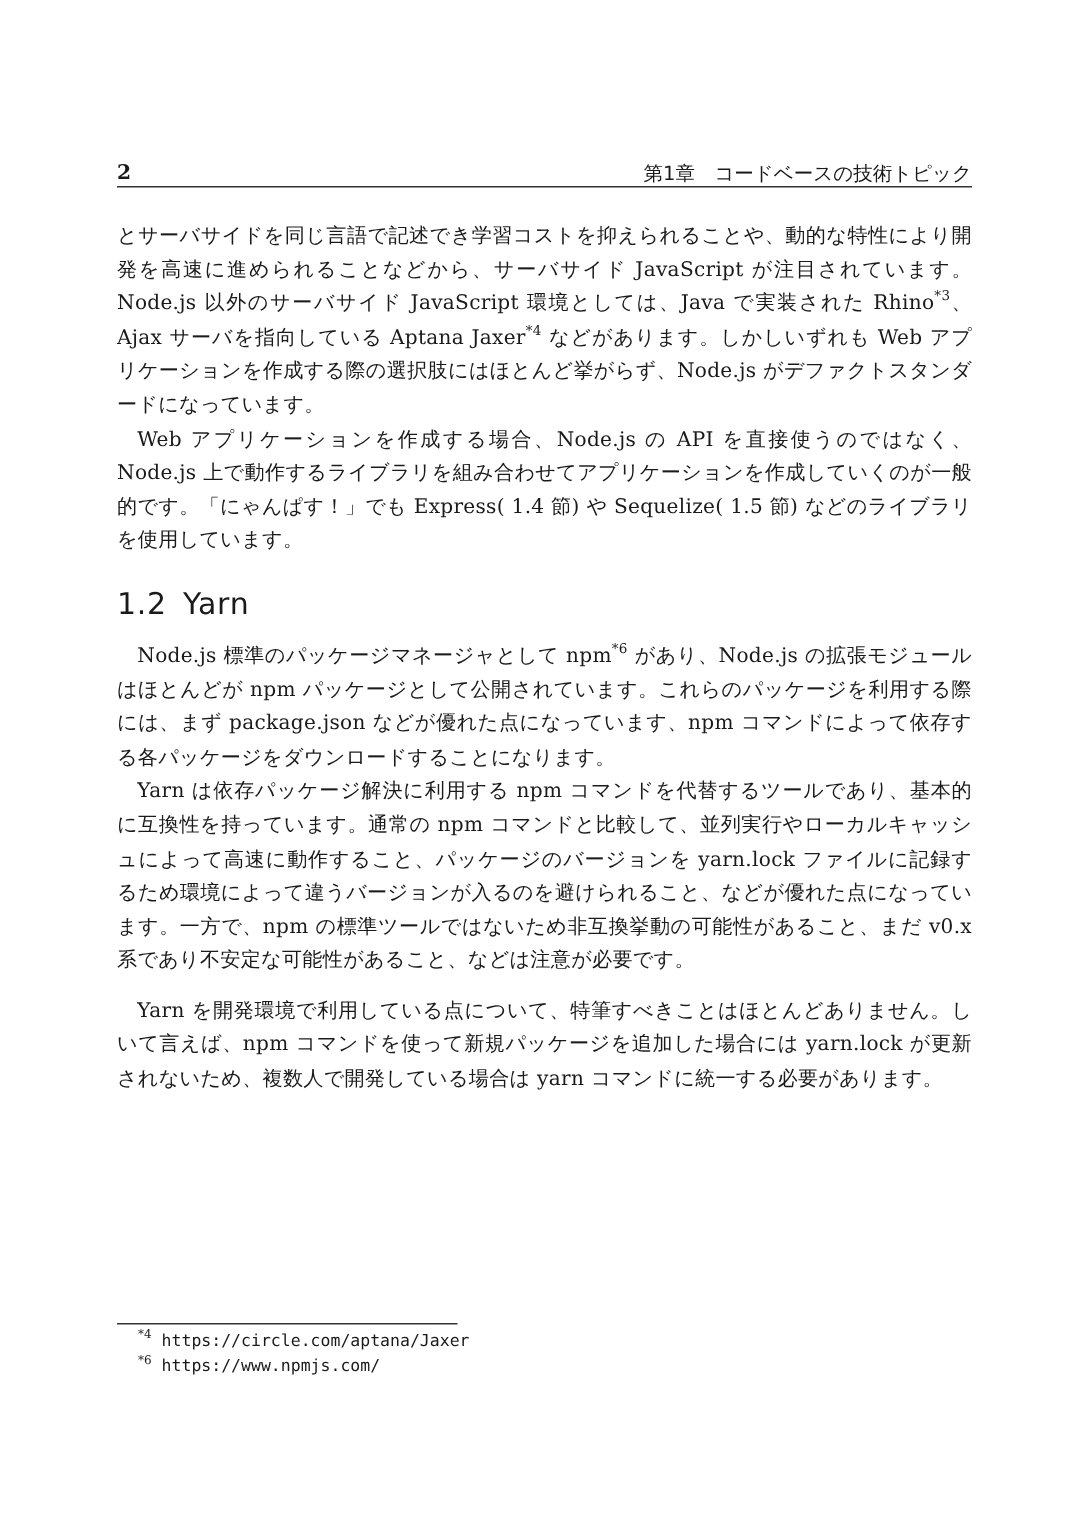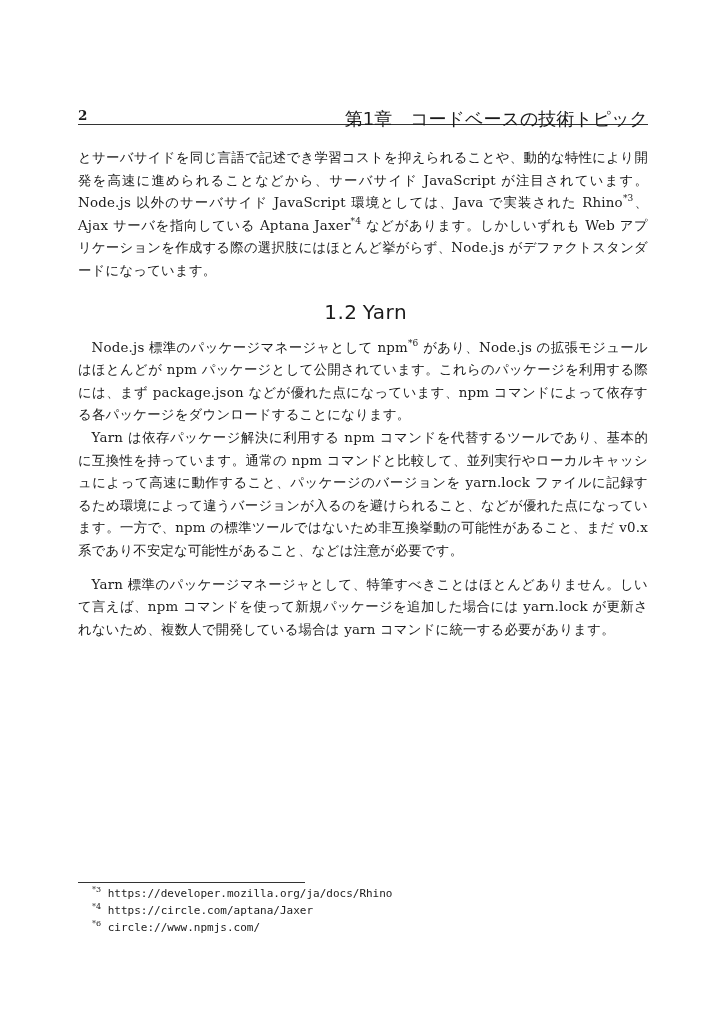--- a/index.html
+++ b/index.html
@@ -3,56 +3,56 @@
 <meta charset="utf-8">
 <style>
   html, body { margin:0; padding:0; background:#ffffff; }
   body { width:725px; height:1024px; position:relative; overflow:hidden;
          font-family:"DejaVu Serif", "Liberation Serif", serif; color:#1a1a1a; }
   .page { position:absolute; left:0; top:0; width:725px; height:1024px; }
   .header { position:absolute; left:78px; top:106px; width:570px; height:18px;
             border-bottom:1px solid #333; font-size:13.5px; }
   .header .pnum { position:absolute; left:0; top:1px; font-weight:bold;
                   font-family:"DejaVu Serif", serif; font-size:13.5px; }
-  .header .chap { position:absolute; right:0; top:1px; font-family:"DejaVu Sans", sans-serif; font-size:18px; }
+  .header .chap { position:absolute; right:0; top:1px; font-family:"DejaVu Sans", sans-serif; font-size:13px; }
   .body { position:absolute; left:78px; top:147px; width:570px; }
   p { margin:0; font-size:13.4px; line-height:22.6px; text-align:justify;
       text-justify:inter-character; letter-spacing:0.2px; }
   p.ind { text-indent:13.5px; }
   p.gap { margin-top:11px; }
   sup { font-size:9px; line-height:0; vertical-align:6px; }
   code { font-family:"DejaVu Sans Mono", "Liberation Mono", monospace; font-size:12px; }
   h2 { margin:14px 0 10px 0; font-family:"DejaVu Sans", "Liberation Sans", sans-serif;
-       font-weight:normal; font-size:20px; line-height:30px; letter-spacing:0.5px;text-align:center; }
+       font-weight:normal; font-size:20px; line-height:30px; letter-spacing:0.5px; }
   h2 .num { display:inline-block; width:44px; }
   .fnrule { position:absolute; left:78px; top:882px; width:227px; border-top:1px solid #333; }
   .footnotes { position:absolute; left:92px; top:885px; width:540px; }
   .fn { font-size:11px; line-height:17px; font-family:"DejaVu Sans Mono", "Liberation Mono", monospace; }
   .fn sup { font-family:"DejaVu Serif", serif; font-size:8px; vertical-align:5px; }
 </style>
 </head>
 <body>
 
 <div class="page">
 
   <div class="header">
     <span class="pnum">2</span>
     <span class="chap">第1章　コードベースの技術トピック</span>
   </div>
 
   <div class="body">
     <p><span>とサーバサイドを同じ言語で記述でき学習コストを抑えられることや、動的な特性により開発を高速に進められることなどから、サーバサイド JavaScript が注目されています。Node.js 以外のサーバサイド JavaScript 環境としては、Java で実装された Rhino</span><sup>*3</sup><span>、Ajax サーバを指向している Aptana Jaxer</span><sup>*4</sup><span> などがあります。しかしいずれも Web アプリケーションを作成する際の選択肢にはほとんど挙がらず、Node.js がデファクトスタンダードになっています。</span></p>
+    <p class="ind">Web アプリケーションを作成する場合、Node.js の API を直接使うのではなく、Node.js 上で動作するライブラリを組み合わせてアプリケーションを作成していくのが一般的です。「にゃんぱす！」でも Express( 1.4 節) や Sequelize( 1.5 節) などのライブラリを使用しています。</p>
 
     <h2><span class="num">1.2</span><span>Yarn</span></h2>
 
     <p class="ind"><span>Node.js 標準のパッケージマネージャとして npm</span><sup>*6</sup><span> があり、Node.js の拡張モジュールはほとんどが npm パッケージとして公開されています。これらのパッケージを利用する際には、まず package.json などが優れた点になっています、npm コマンドによって依存する各パッケージをダウンロードすることになります。</span></p>
     <p class="ind">Yarn は依存パッケージ解決に利用する npm コマンドを代替するツールであり、基本的に互換性を持っています。通常の npm コマンドと比較して、並列実行やローカルキャッシュによって高速に動作すること、パッケージのバージョンを yarn.lock ファイルに記録するため環境によって違うバージョンが入るのを避けられること、などが優れた点になっています。一方で、npm の標準ツールではないため非互換挙動の可能性があること、まだ v0.x 系であり不安定な可能性があること、などは注意が必要です。</p>
-    <p class="ind gap">Yarn 標準のパッケージマネージャとして、特筆すべきことはほとんどありません。しいて言えば、npm コマンドを使って新規パッケージを追加した場合には yarn.lock が更新されないため、複数人で開発している場合は yarn コマンドに統一する必要があります。</p>
+    <p class="ind gap">Yarn を開発環境で利用している点について、特筆すべきことはほとんどありません。しいて言えば、npm コマンドを使って新規パッケージを追加した場合には yarn.lock が更新されないため、複数人で開発している場合は yarn コマンドに統一する必要があります。</p>
   </div>
 
   <div class="fnrule"></div>
   <div class="footnotes">
-    <div class="fn"><sup>*3</sup> <span>https://developer.mozilla.org/ja/docs/Rhino</span></div>
     <div class="fn"><sup>*4</sup> <span>https://circle.com/aptana/Jaxer</span></div>
-    <div class="fn"><sup>*6</sup> <span>circle://www.npmjs.com/</span></div>
+    <div class="fn"><sup>*6</sup> <span>https://www.npmjs.com/</span></div>
   </div>
 
 </div>
 
 </body></html>

